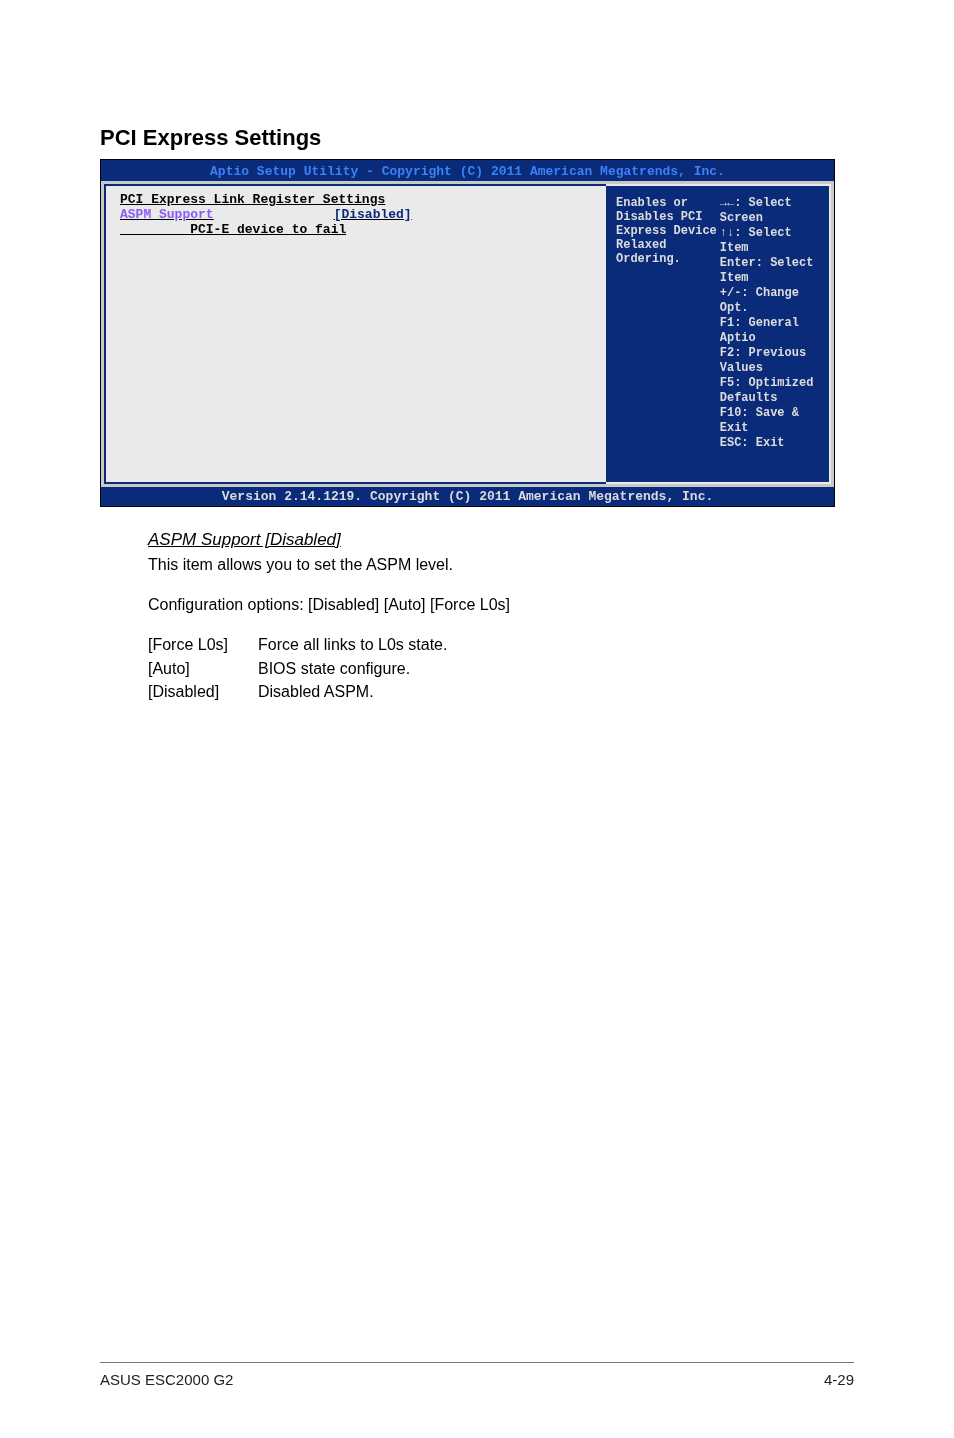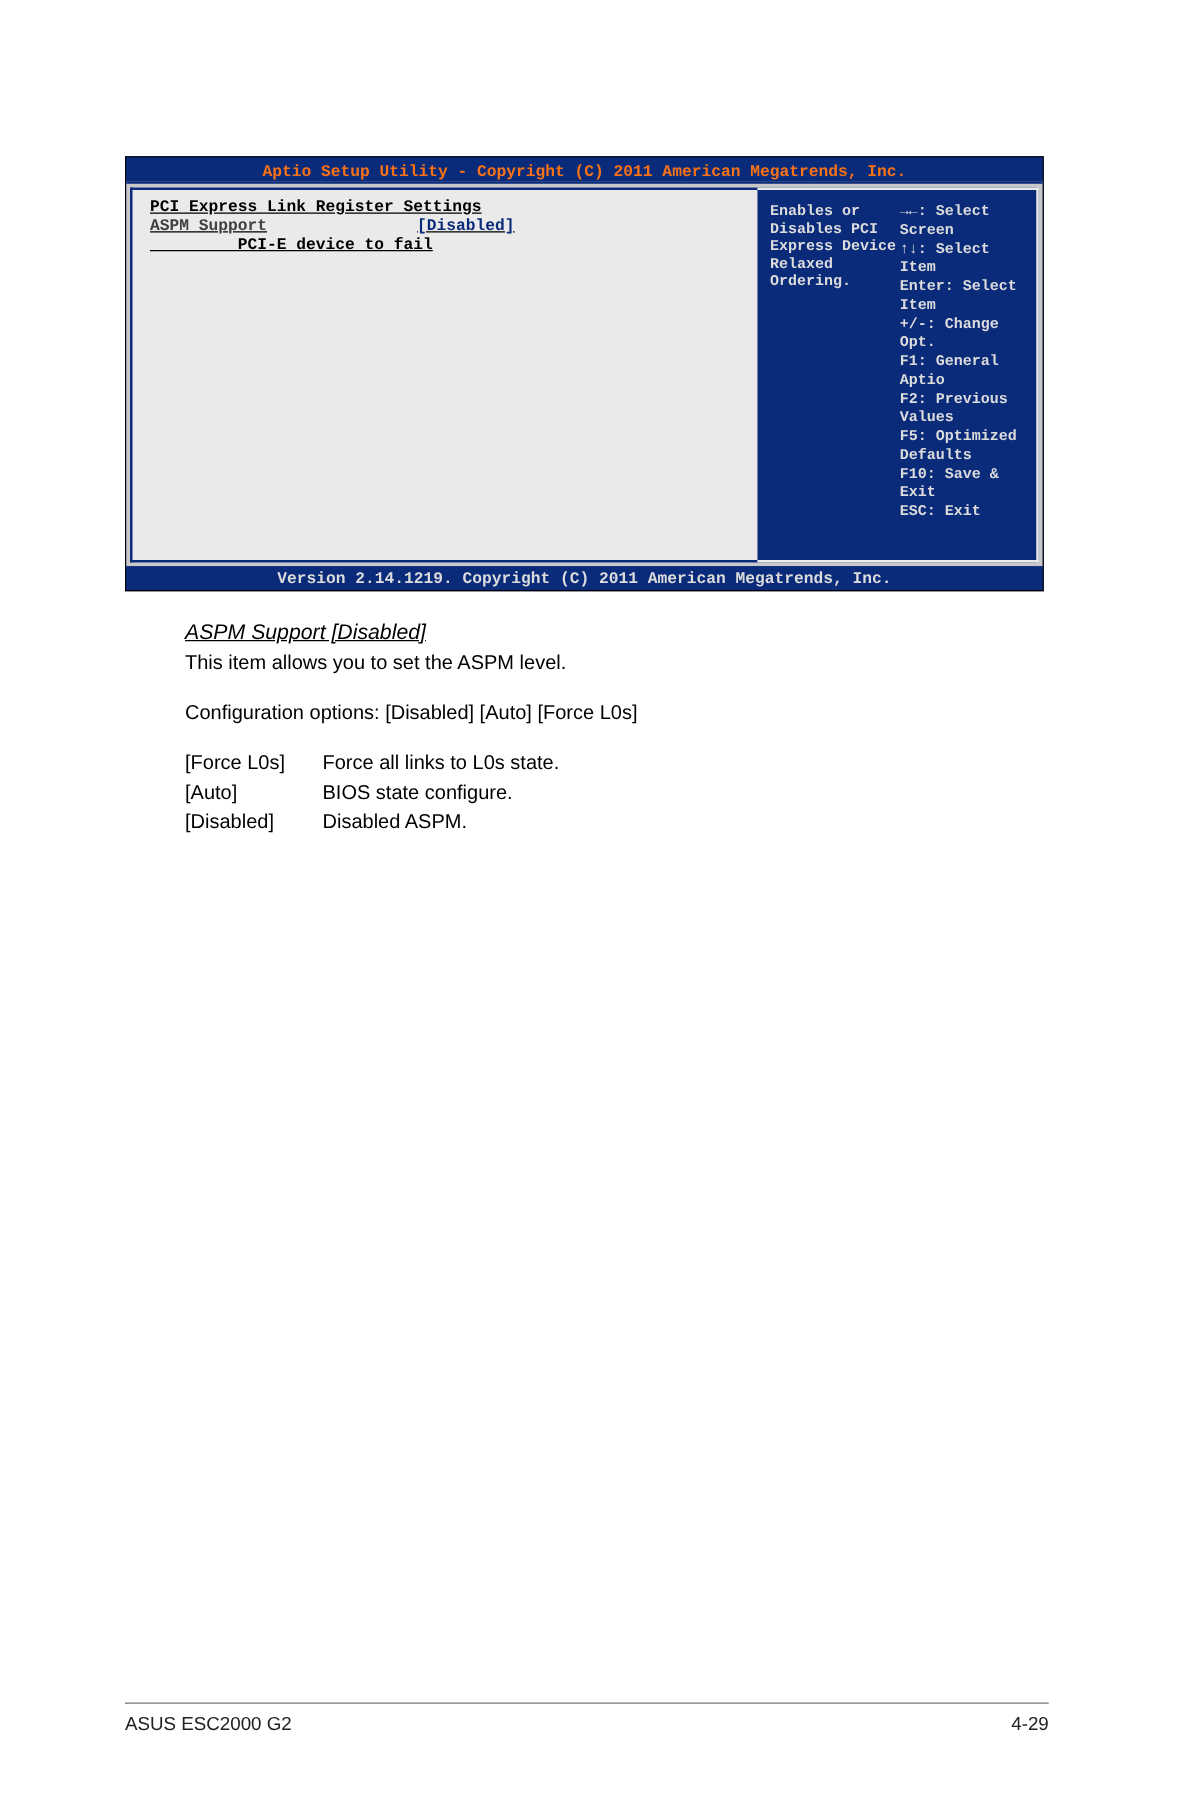--- a/index.html
+++ b/index.html
@@ -23,21 +23,21 @@
     width: 735px;
     border: 1px solid #000;
     font-family: "Courier New", monospace;
     font-size: 13px;
     font-weight: bold;
     background: #0a2a7a;
     color: #ffffff;
   }
   .bios-header {
     background: #0a2a7a;
-    color: #f97316;
+    color: #3b82f6;
     text-align: center;
     padding: 4px 0 0 0;
   }
   .bios-tabs {
     display: flex;
     padding-left: 170px;
     background: #0a2a7a;
   }
   .bios-tab {
     background: #c8c8c8;
@@ -59,21 +59,21 @@
     border-right: none;
     margin: 3px 0 3px 3px;
     text-decoration: underline;
   }
   .bios-left .row {
     display: flex;
     white-space: pre;
   }
   .bios-left .label { flex: 0 0 auto; }
   .bios-left .value { color: #0a2a7a; padding-left: 120px; }
-  .aspm-label { color: #404040; }
+  .aspm-label { color: #8b5cf6; }
   .bios-right {
     width: 225px;
     background: #0a2a7a;
     color: #dcdcdc;
     padding: 10px 10px;
     display: flex;
     flex-direction: row;
     justify-content: space-between;
     border: 2px solid #eaeaea;
     border-left: none;
@@ -102,33 +102,34 @@
     margin-bottom: 2px;
   }
   .config-line { margin-top: 18px; margin-bottom: 18px; }
   .opts-table { border-collapse: collapse; }
   .opts-table td { padding: 1px 0; vertical-align: top; }
   .opts-table td.k { width: 110px; }
   .page-footer {
     position: absolute;
     bottom: 50px;
     left: 100px;
-    right: 115px;
+    right: 100px;
     border-top: 1px solid #777;
     padding-top: 8px;
     display: flex;
     justify-content: space-between;
     font-size: 15px;
     color: #222;
   }
 </style>
 </head>
 <body>
 
 <div class="page">
+  <div class="section-title">PCI Express Settings</div>
 
   <div class="bios-box">
     <div class="bios-header">Aptio Setup Utility - Copyright (C) 2011 American Megatrends, Inc.</div>
     <div class="bios-body">
       <div class="bios-left">
         <div class="row"><span class="label">PCI Express Link Register Settings</span></div>
         <div class="row">
           <span class="label aspm-label">ASPM Support</span>
           <span class="value">[Disabled]</span>
         </div>

